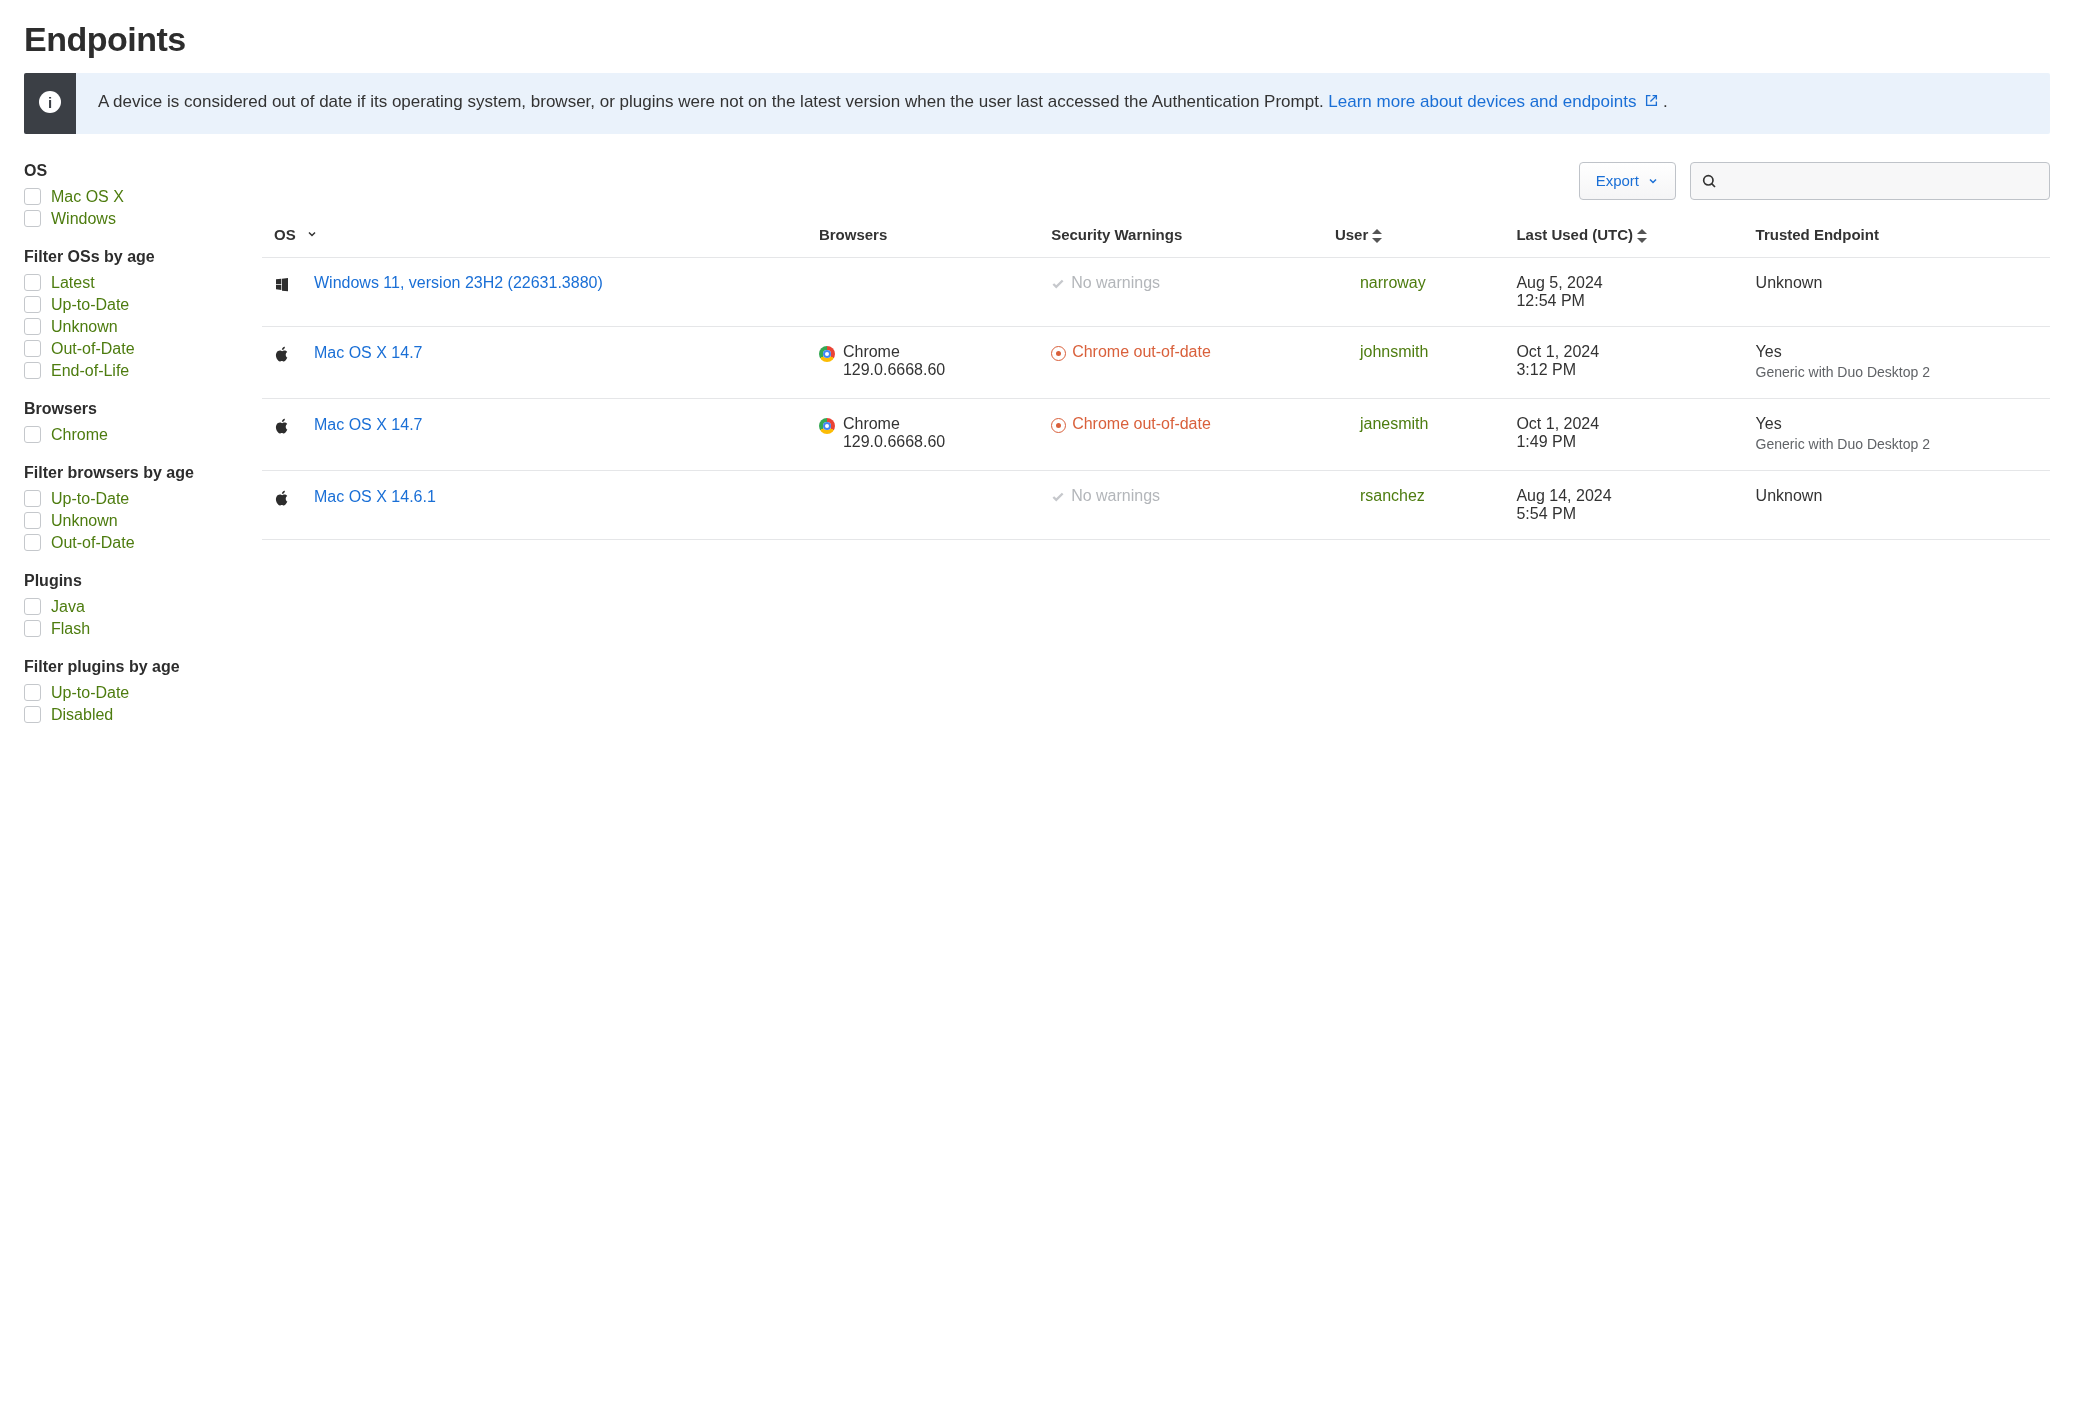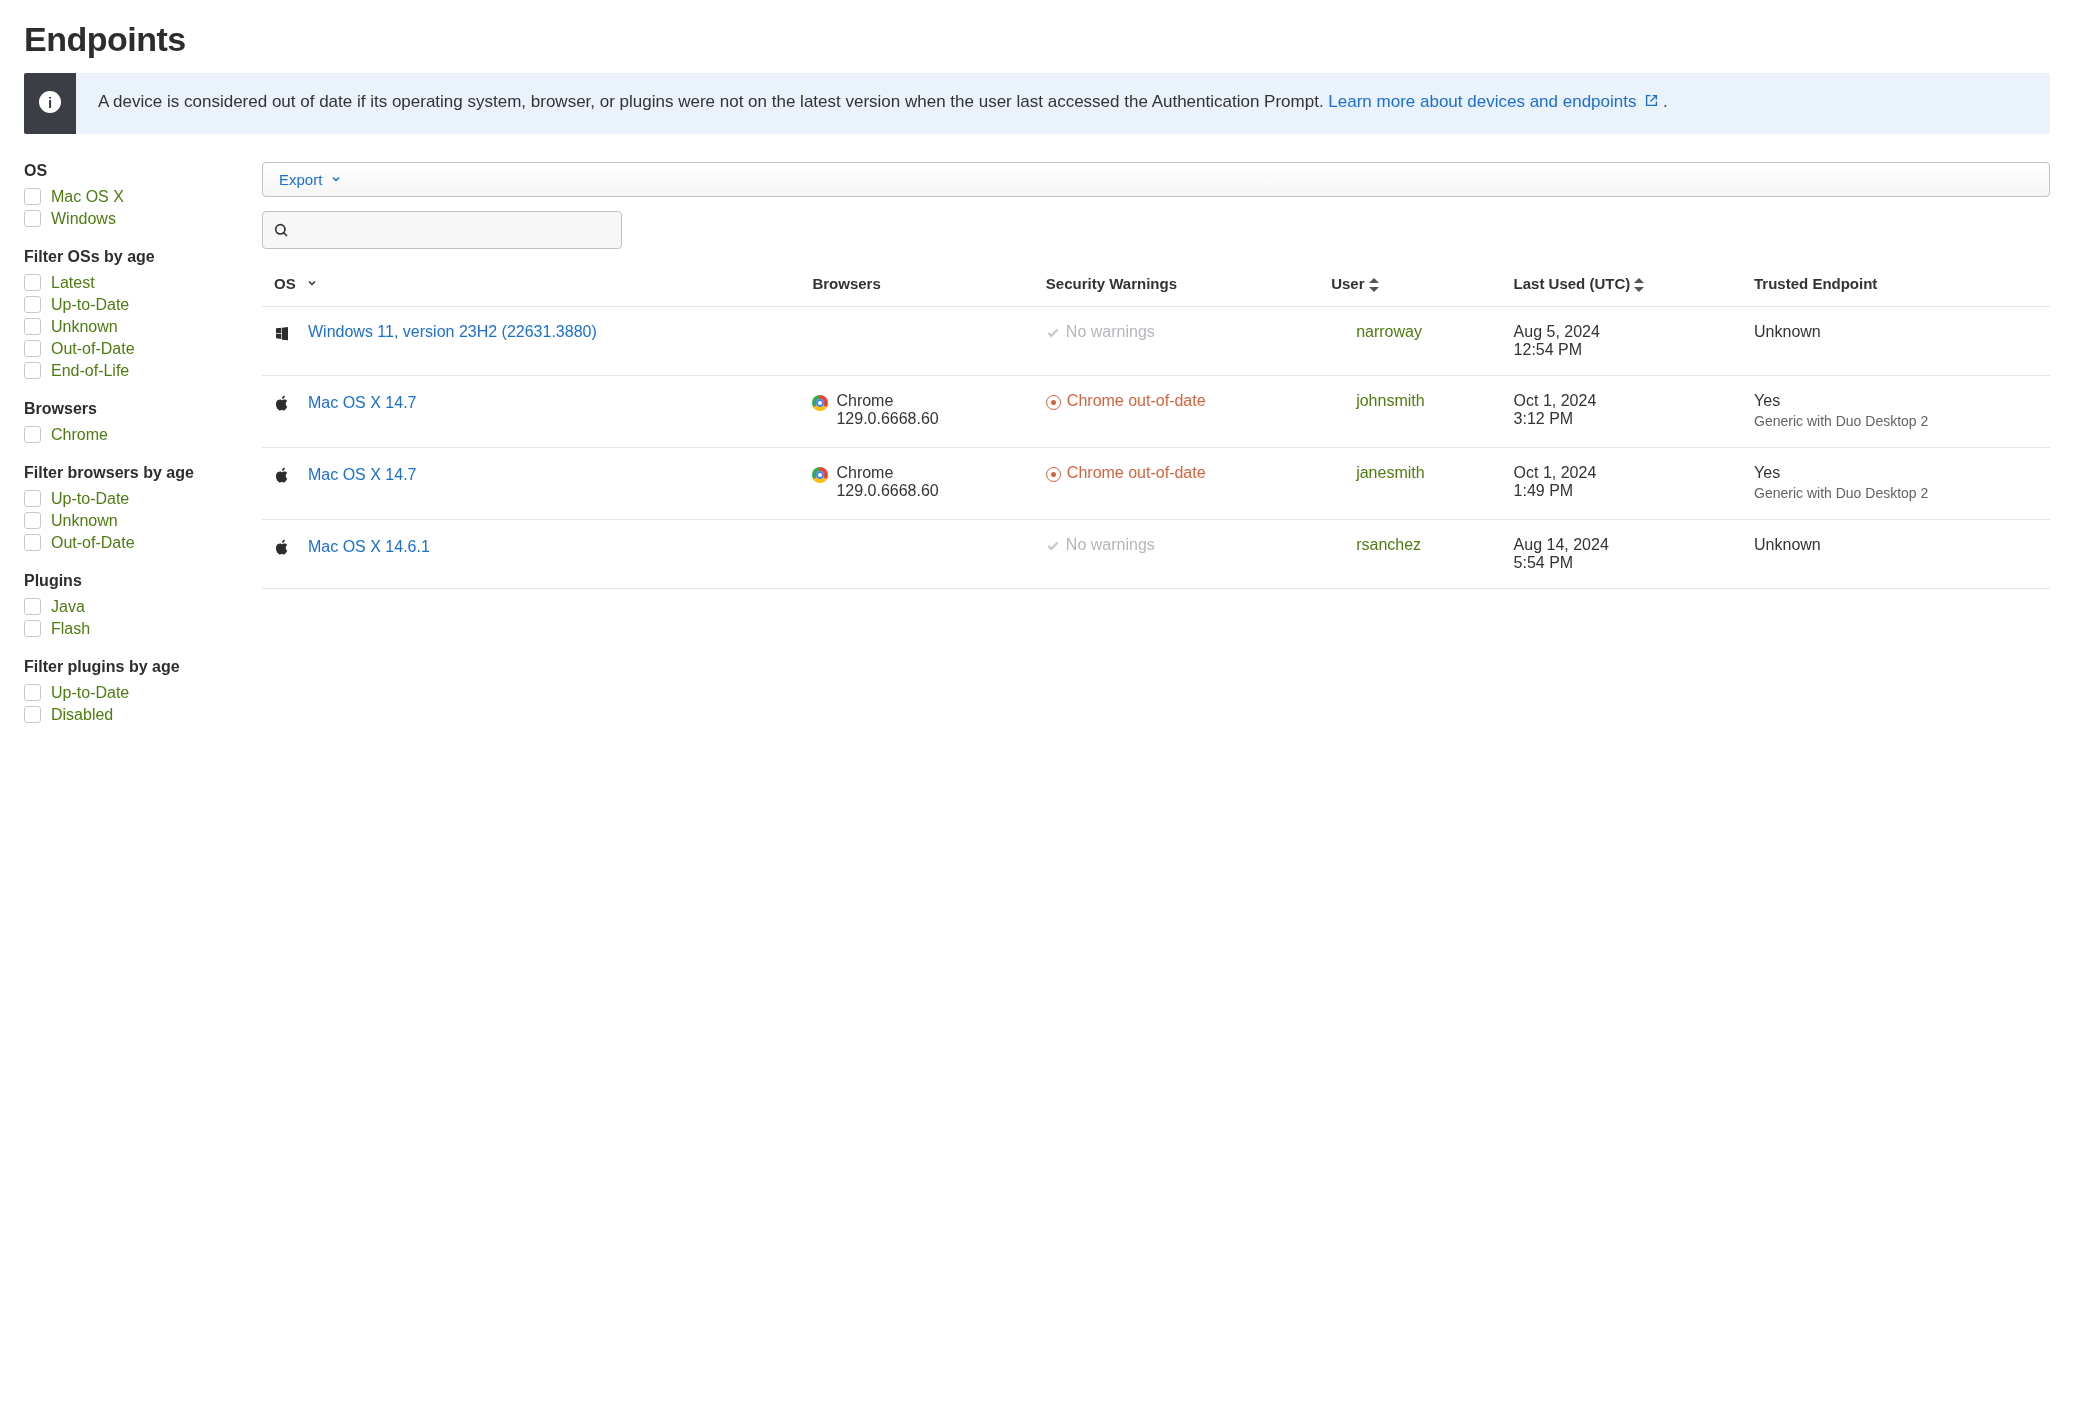--- a/index.html
+++ b/index.html
@@ -53,21 +53,21 @@
   .chk-box {
     width: 17px; height: 17px;
     border: 1px solid #c5c8cc;
     border-radius: 3px;
     background: #fff;
     flex: none;
   }
   .chk-label { color: #4d7c0f; font-size: 16px; }
 
   .table-area { flex: 1; min-width: 0; }
-  .toolbar { display:flex; justify-content:flex-end; gap:14px; margin-bottom:12px;flex-direction:column; }
+  .toolbar { display:flex; justify-content:flex-end; gap:14px; margin-bottom:12px; }
   .export-btn {
     display:inline-flex; align-items:center; gap:8px;
     border:1px solid #bfc3c9;
     background:linear-gradient(#fff,#f5f5f6);
     border-radius:4px;
     padding:8px 16px;
     color:#1a6fd6;
     font-size:15px;
     font-weight:500;
     cursor:pointer;
@@ -96,21 +96,21 @@
     border-bottom:1px solid #e5e6e8;
     vertical-align:top;
   }
   table.endpoints thead th .sort-ind { margin-left:6px; color:#333; }
   table.endpoints tbody td {
     padding:16px 12px;
     border-bottom:1px solid #e5e6e8;
     vertical-align:top;
     font-size:16px;
   }
-  .os-cell { display:flex; align-items:flex-end; gap:18px; }
+  .os-cell { display:flex; align-items:center; gap:24px; }
   .os-link { color:#1a6fd6; text-decoration:none; }
   .browser-cell { display:flex; gap:8px; align-items:flex-start; }
   .browser-name { color:#333; }
   .browser-ver { color:#333; }
   .no-warn { color:#b3b6ba; display:flex; gap:6px; align-items:flex-start;}
   .warn { color:#d9603b; display:flex; gap:6px; align-items:flex-start;}
   .user-link { color:#4d7c0f; text-decoration:none;padding-left:25px; }
   .trusted-sub { color:#606367; font-size:14px; margin-top:2px; line-height:1.35;}
   .chrome-circle {
     width:16px;height:16px;border-radius:50%;

